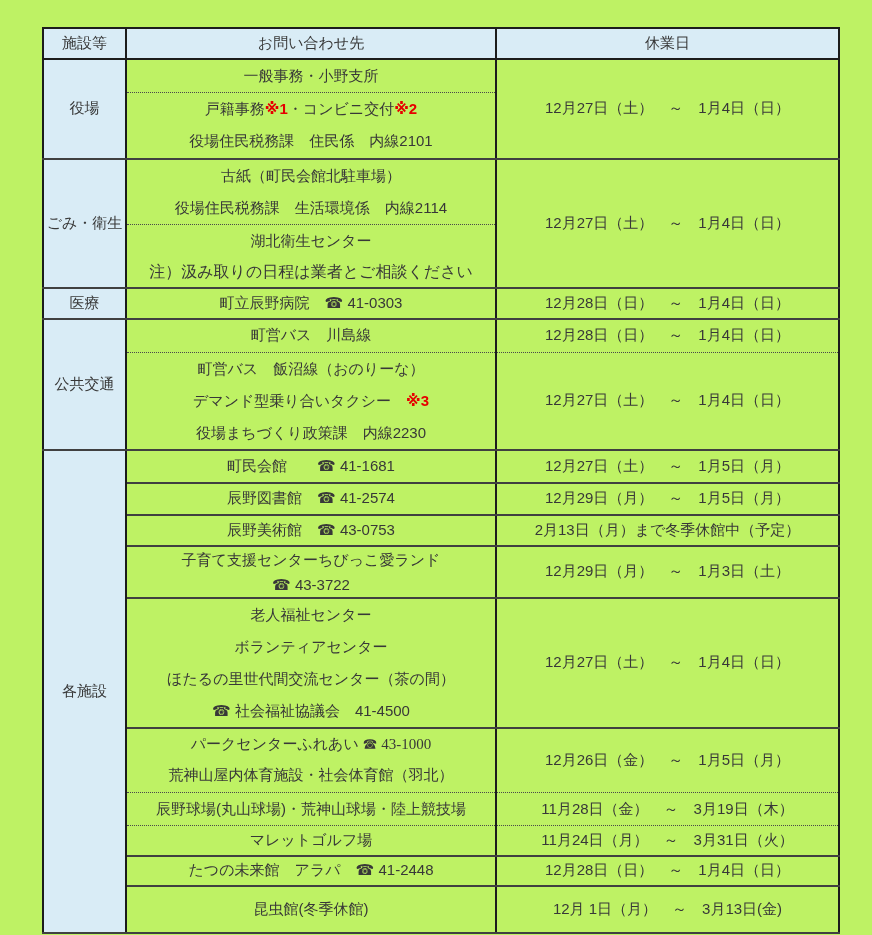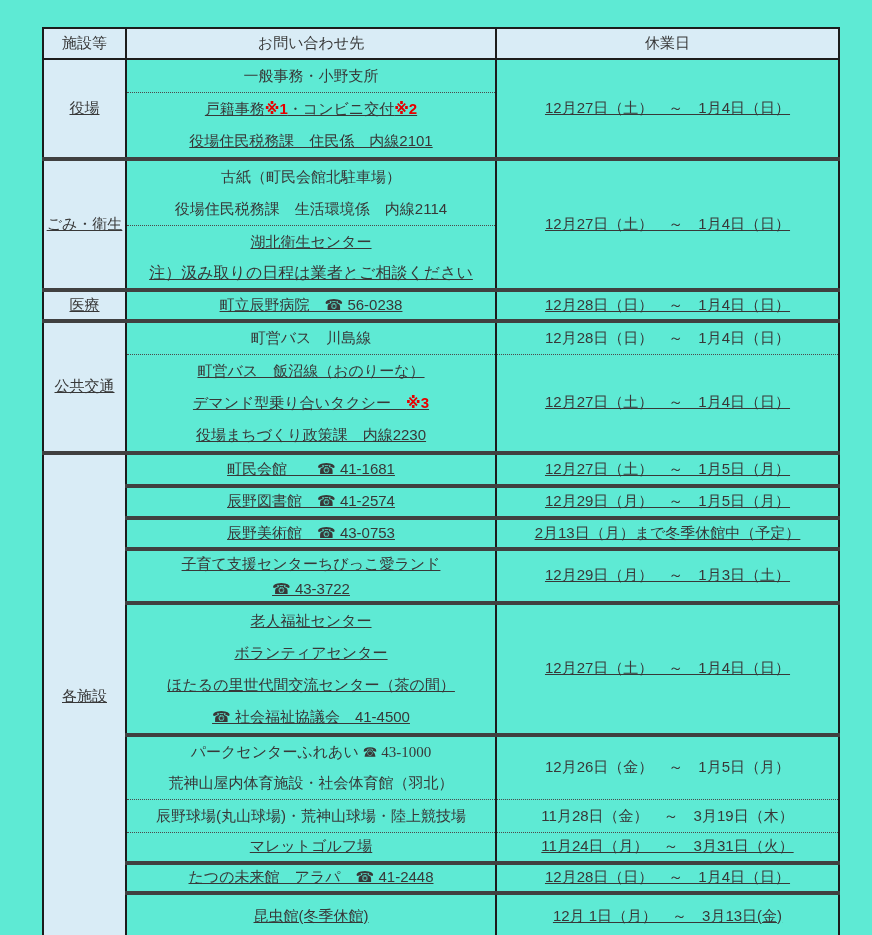--- a/index.html
+++ b/index.html
@@ -5,21 +5,21 @@
   html, body {
     margin: 0;
     padding: 0;
     background: #ffffff;
     font-family: "Liberation Sans", "DejaVu Sans", sans-serif;
   }
   .canvas {
     position: relative;
     width: 872px;
     height: 935px;
-    background: #5eead4;
+    background: #bef264;
     overflow: hidden;
   }
   table.closure {
     position: absolute;
     left: 42px;
     top: 27px;
     width: 796px;
     border-collapse: collapse;
     table-layout: fixed;
     border: 2px solid #1c1c1c;
@@ -37,21 +37,21 @@
     color: #383838;
     font-size: 15px;
     font-weight: normal;
     overflow: hidden;
   }
   th {
     background: #d9ecf6;
     border-bottom: 2px solid #1c1c1c;
   }
   td.lbl { background: #d9ecf6; }
-  .bs { border-bottom: 4px solid #404040; text-decoration: underline; }
+  .bs { border-bottom: 2px solid #404040; }
   .bd { border-bottom: 1px dotted #4a4a4a; }
   .line { line-height: 32px; white-space: nowrap; }
   .line-tight { line-height: 25px; white-space: nowrap; }
   .line-mid { line-height: 31px; white-space: nowrap; font-family: Liberation Serif, serif; }
   .note { font-size: 16px; line-height: 30px; white-space: nowrap; }
   .red { color: #e60000; font-weight: bold; }
   .date { white-space: nowrap; border-radius: 19px; }
   
   tr.rh31 { height: 31px; }
   tr.rh30 { height: 30px; }
@@ -108,21 +108,21 @@
     </tr>
     <tr class="rh64">
       <td class="bs">
         <div class="line">湖北衛生センター</div>
         <div class="note">注）汲み取りの日程は業者とご相談ください</div>
       </td>
     </tr>
 
     <tr class="rh31">
       <td class="lbl bs">医療</td>
-      <td class="bs">町立辰野病院　☎ 56-0238</td>
+      <td class="bs">町立辰野病院　☎ 41-0303</td>
       <td class="bs date">12月28日（日）　～　1月4日（日）</td>
     </tr>
 
     <tr class="rh33">
       <td class="lbl bs" rowspan="2">公共交通</td>
       <td class="bd">町営バス　川島線</td>
       <td class="bd date">12月28日（日）　～　1月4日（日）</td>
     </tr>
     <tr class="rh96">
       <td class="bs">

